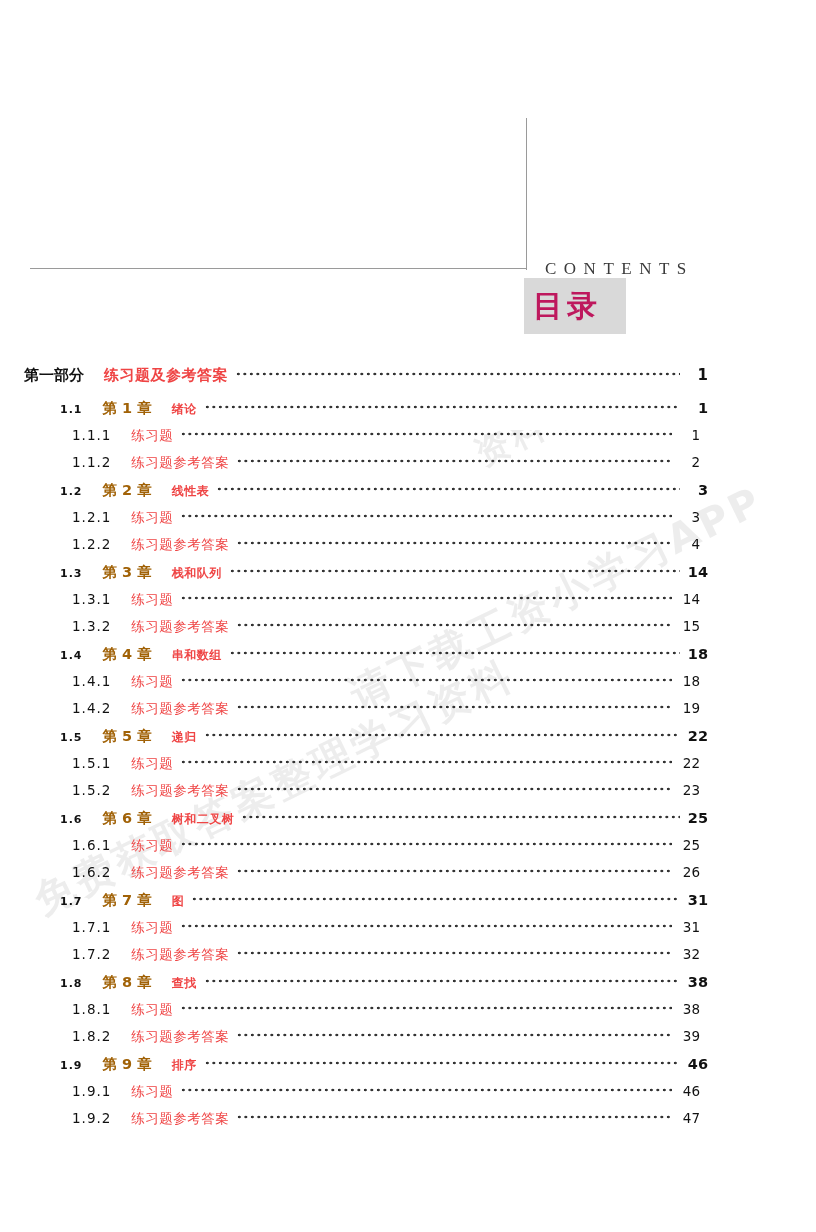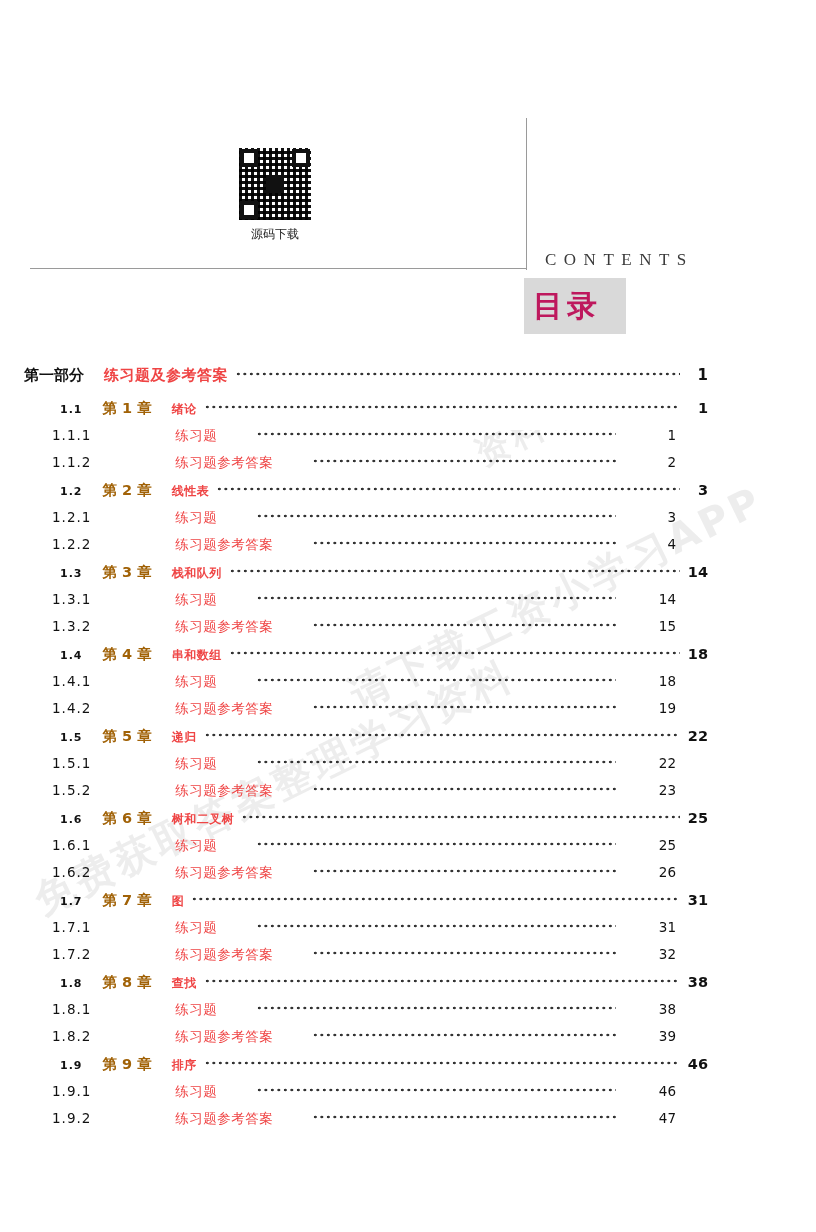--- a/index.html
+++ b/index.html
@@ -125,21 +125,21 @@
   .qr-caption {
     font-family: "DejaVu Sans", sans-serif;
     font-size: 12px;
     color: #222;
     margin-top: 6px;
   }
 
   .contents-en {
     position: absolute;
     left: 545px;
-    top: 250px;
+    top: 259px;
     font-family: "Liberation Serif", serif;
     font-size: 17px;
     letter-spacing: 7.5px;
     color: #3a3a3a;
   }
   .mulu-box {
     position: absolute;
     left: 524px;
     top: 278px;
     width: 102px;
@@ -165,21 +165,21 @@
     width: 764px;
     z-index: 3;
   }
   .row {
     display: flex;
     align-items: baseline;
     white-space: nowrap;
   }
   .lvl0 { margin: 0 0 14px 0; padding-left: 24px; }
   .lvl1 { margin: 0 0 9px 0; padding-left: 60px; }
-  .lvl2 { margin: 0 0 9px 0; padding-left: 52px; gap: 32px; }
+  .lvl2 { margin: 0 8px 9px 0; padding-left: 72px; }
 
   .num {
     font-family: "DejaVu Sans", sans-serif;
     color: #111;
   }
   .lvl0 .num { font-size: 15px; font-weight: bold; }
   .lvl1 .num { font-size: 11px; font-weight: bold; letter-spacing: 1px; }
   .lvl2 .num { font-size: 13.5px; letter-spacing: 1px; }
 
   .chap {
@@ -224,27 +224,20 @@
 <div class="watermark">
   <span class="wm1">免费获取答案整理学习资料</span>
   <span class="wm2">请下载工资小学习APP</span>
   <span class="wm3">资料下载</span>
 </div>
 
 <div class="header">
   <div class="hrule"></div>
   <div class="vrule"></div>
 
-  <div class="qr-wrap">
-    <div class="qr">
-        <i></i>
-        <u></u>
-      </div>
-    <div class="qr-caption">源码下载</div>
-  </div>
 
   <div class="contents-en">CONTENTS</div>
   <div class="mulu-box"></div>
   <div class="mulu-text">目录</div>
 </div>
 
 <div class="toc" id="toc">
     <div class="row lvl0">
       <span class="num">第一部分</span>
       <span class="gap-md"></span>

